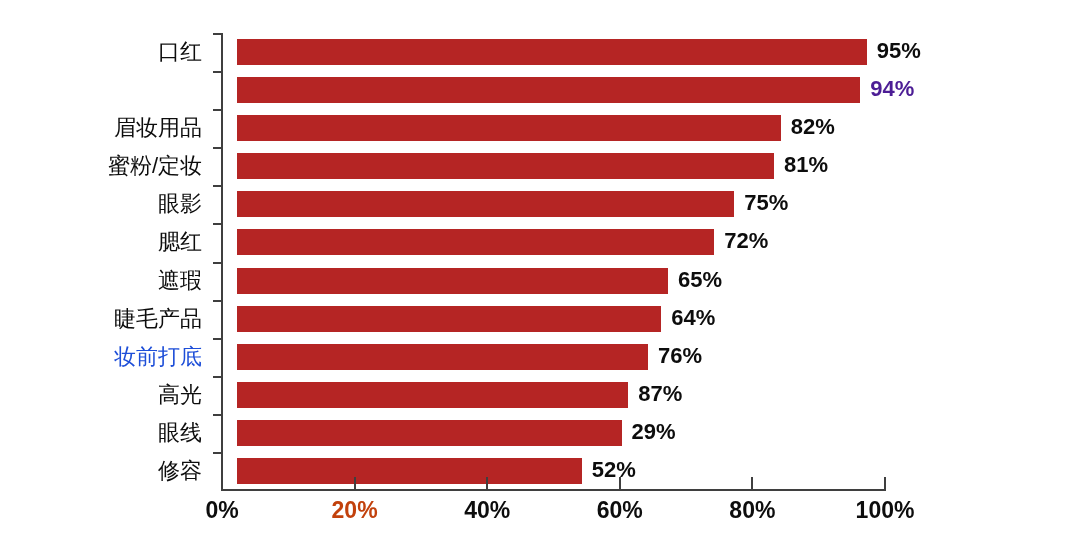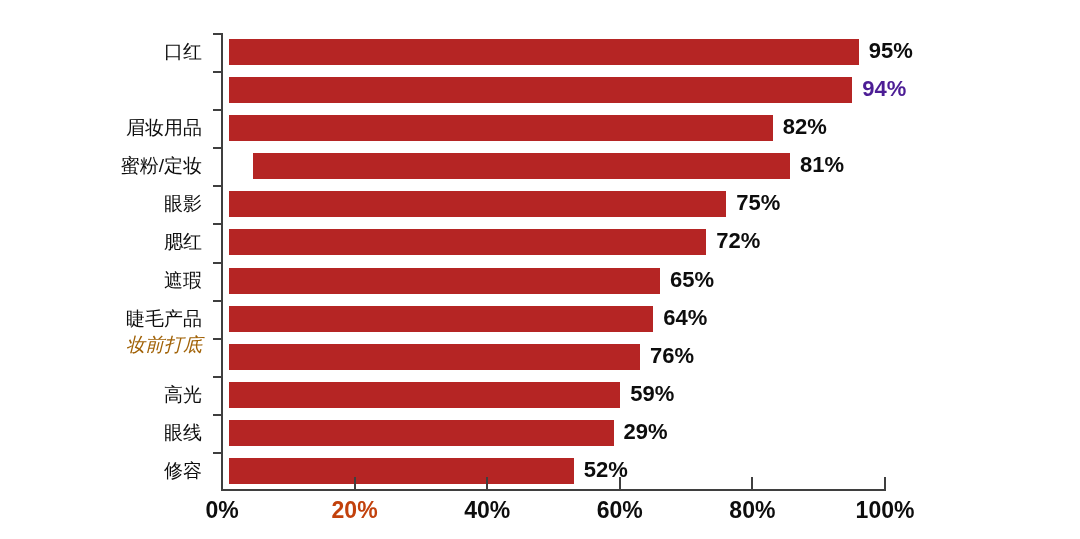--- a/index.html
+++ b/index.html
@@ -50,21 +50,21 @@
   
   .rows {
     position: absolute;
     left: 0;
     top: 0;
     width: 663px;
     height: 457px;
   }
   .row {
     position: absolute;
-    left: 7px;
+    left: 15px;
     width: 663px;
     height: 38.08px;
   }
   .bar {
     position: absolute;
     left: 0;
     top: 6px;
     height: 26px;
     background: #b52524;
   }
@@ -87,21 +87,21 @@
     height: 457px;
   }
   .cat-label {
     position: absolute;
     right: 0;
     width: 214px;
     height: 38.08px;
     text-align: right;
     padding-right: 12px;
     box-sizing: border-box;
-    font-size: 19px;
+    font-size: 22px;
     color: #0d0d0d;
     line-height: 38.08px;
     white-space: nowrap;
   }
 
   
   .ytick {
     position: absolute;
     width: 9px;
     height: 2px;
@@ -136,21 +136,21 @@
   <div class="axis-line-x"></div>
 
   <div class="cat-labels" id="cat-labels">
       <div class="cat-label" style="top: 0px; color: rgb(13, 13, 13);">口红</div>
       <div class="cat-label" style="top: 76.1667px; color: rgb(13, 13, 13);">眉妆用品</div>
       <div class="cat-label" style="top: 114.25px; color: rgb(13, 13, 13);">蜜粉/定妆</div>
       <div class="cat-label" style="top: 152.333px; color: rgb(13, 13, 13);">眼影</div>
       <div class="cat-label" style="top: 190.417px; color: rgb(13, 13, 13);">腮红</div>
       <div class="cat-label" style="top: 266.583px; color: rgb(13, 13, 13);">睫毛产品</div>
       <div class="cat-label" style="top: 228.5px; color: rgb(13, 13, 13);">遮瑕</div>
-      <div class="cat-label" style="top: 293px; color: #a16207; font-style: italic;">妆前打底</div>
+      <div class="cat-label" style="top: 305px; color: #1d4ed8;">妆前打底</div>
       <div class="cat-label" style="top: 342.75px; color: rgb(13, 13, 13);">高光</div>
       <div class="cat-label" style="top: 380.833px; color: rgb(13, 13, 13);">眼线</div>
       <div class="cat-label" style="top: 418.917px; color: rgb(13, 13, 13);">修容</div>
     </div>
   <div id="yticks-holder">
       <div class="ytick" style="top: 33px; background: rgb(63, 63, 63);"></div>
       <div class="ytick" style="top: 71.0833px; background: rgb(63, 63, 63);"></div>
       <div class="ytick" style="top: 109.167px; background: rgb(63, 63, 63);"></div>
       <div class="ytick" style="top: 147.25px; background: rgb(63, 63, 63);"></div>
       <div class="ytick" style="top: 185.333px; background: rgb(63, 63, 63);"></div>
@@ -170,21 +170,21 @@
           <div class="bar-value" style="left: 639.85px; color: rgb(13, 13, 13);">95%</div>
         </div>
         <div class="row" style="top: 38.0833px;">
           <div class="bar" style="width: 623.22px; background: rgb(181, 37, 36);"></div>
           <div class="bar-value" style="left: 633.22px; color: #4c1d95;">94%</div>
         </div>
         <div class="row" style="top: 76.1667px;">
           <div class="bar" style="width: 543.66px; background: rgb(181, 37, 36);"></div>
           <div class="bar-value" style="left: 553.66px; color: rgb(13, 13, 13);">82%</div>
         </div>
-        <div class="row" style="top: 114.25px; margin-left: 24px;">
+        <div class="row" style="top: 114.25px;">
           <div class="bar" style="width: 537.03px; background: rgb(181, 37, 36);"></div>
           <div class="bar-value" style="left: 547.03px; color: rgb(13, 13, 13);">81%</div>
         </div>
         <div class="row" style="top: 152.333px;">
           <div class="bar" style="width: 497.25px; background: rgb(181, 37, 36);"></div>
           <div class="bar-value" style="left: 507.25px; color: rgb(13, 13, 13);">75%</div>
         </div>
         <div class="row" style="top: 190.417px;">
           <div class="bar" style="width: 477.36px; background: rgb(181, 37, 36);"></div>
           <div class="bar-value" style="left: 487.36px; color: rgb(13, 13, 13);">72%</div>
@@ -196,21 +196,21 @@
         <div class="row" style="top: 266.583px;">
           <div class="bar" style="width: 424.32px; background: rgb(181, 37, 36);"></div>
           <div class="bar-value" style="left: 434.32px; color: rgb(13, 13, 13);">64%</div>
         </div>
         <div class="row" style="top: 304.667px;">
           <div class="bar" style="width: 411.06px; background: rgb(181, 37, 36);"></div>
           <div class="bar-value" style="left: 421.06px; color: rgb(13, 13, 13);">76%</div>
         </div>
         <div class="row" style="top: 342.75px;">
           <div class="bar" style="width: 391.17px; background: rgb(181, 37, 36);"></div>
-          <div class="bar-value" style="left: 401.17px; color: rgb(13, 13, 13);">59%</div>
+          <div class="bar-value" style="left: 401.17px; color: rgb(13, 13, 13);">87%</div>
         </div>
         <div class="row" style="top: 380.833px;">
           <div class="bar" style="width: 384.54px; background: rgb(181, 37, 36);"></div>
           <div class="bar-value" style="left: 394.54px; color: rgb(13, 13, 13);">29%</div>
         </div>
         <div class="row" style="top: 418.917px;">
           <div class="bar" style="width: 344.76px; background: rgb(181, 37, 36);"></div>
           <div class="bar-value" style="left: 354.76px; color: rgb(13, 13, 13);">52%</div>
         </div>
       </div>

